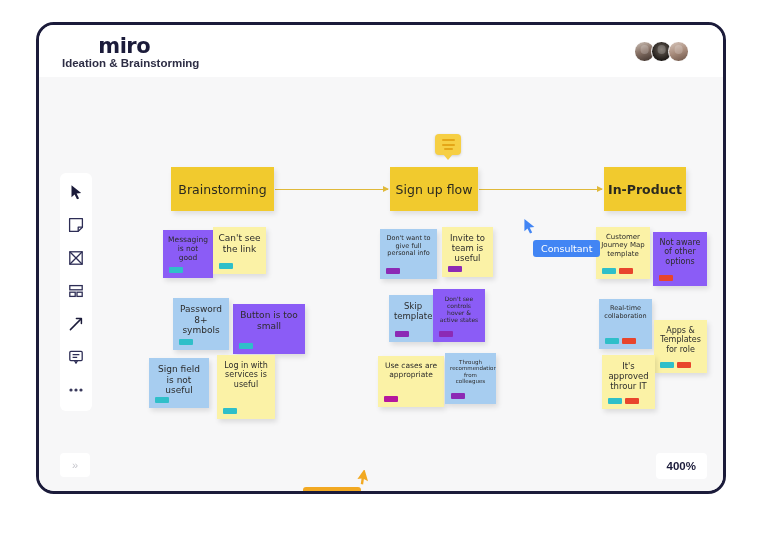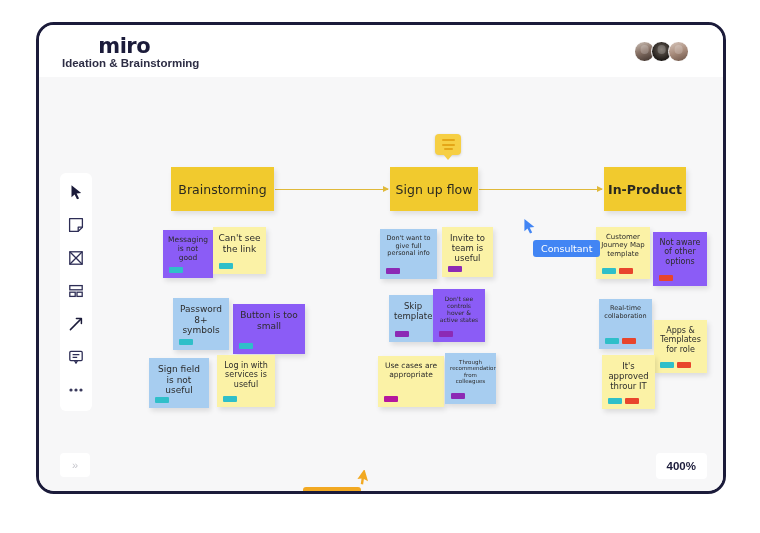--- a/index.html
+++ b/index.html
@@ -381,21 +381,21 @@
           <div class="tags">
             <span class="tag" style="background: rgb(47, 191, 201);"></span>
           </div>
         </div>
         <div class="sticky s-blue" style="left: 110px; top: 281px; width: 60px; height: 50px; font-size: 9px;">
           <span class="txt">Sign field is not useful</span>
           <div class="tags">
             <span class="tag" style="background: rgb(47, 191, 201);"></span>
           </div>
         </div>
-        <div class="sticky s-yellow" style="left: 178px; top: 278px; width: 58px; height: 52px; font-size: 8px;">
+        <div class="sticky s-yellow" style="left: 178px; top: 278px; width: 58px; height: 64px; font-size: 8px;">
           <span class="txt">Log in with services is useful</span>
           <div class="tags">
             <span class="tag" style="background: rgb(47, 191, 201);"></span>
           </div>
         </div>
         <div class="sticky s-blue" style="left: 341px; top: 152px; width: 57px; height: 50px; font-size: 6.5px;">
           <span class="txt">Don't want to give full personal info</span>
           <div class="tags">
             <span class="tag" style="background: rgb(140, 42, 181);"></span>
           </div>

